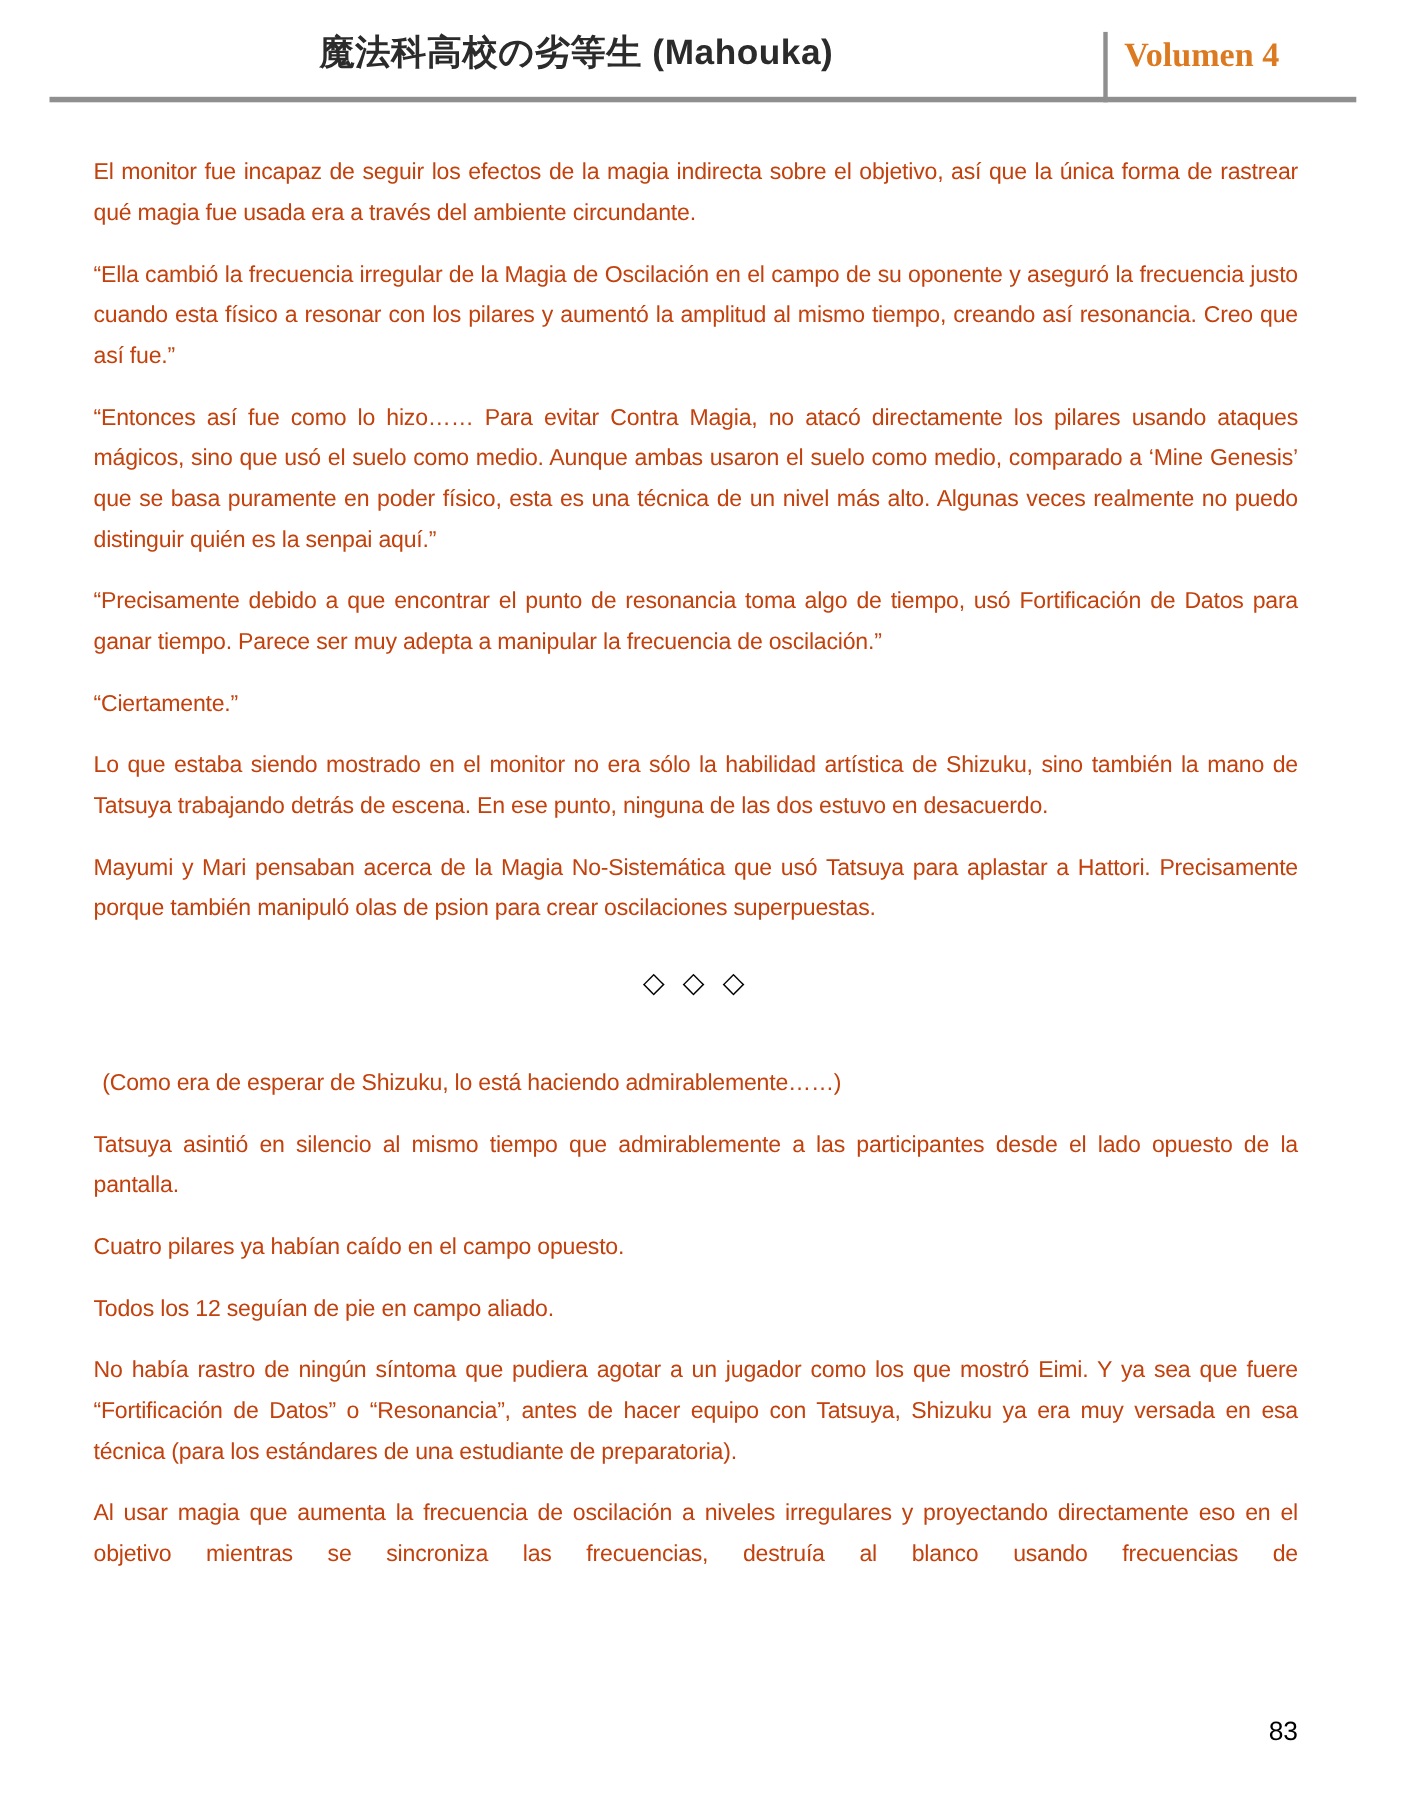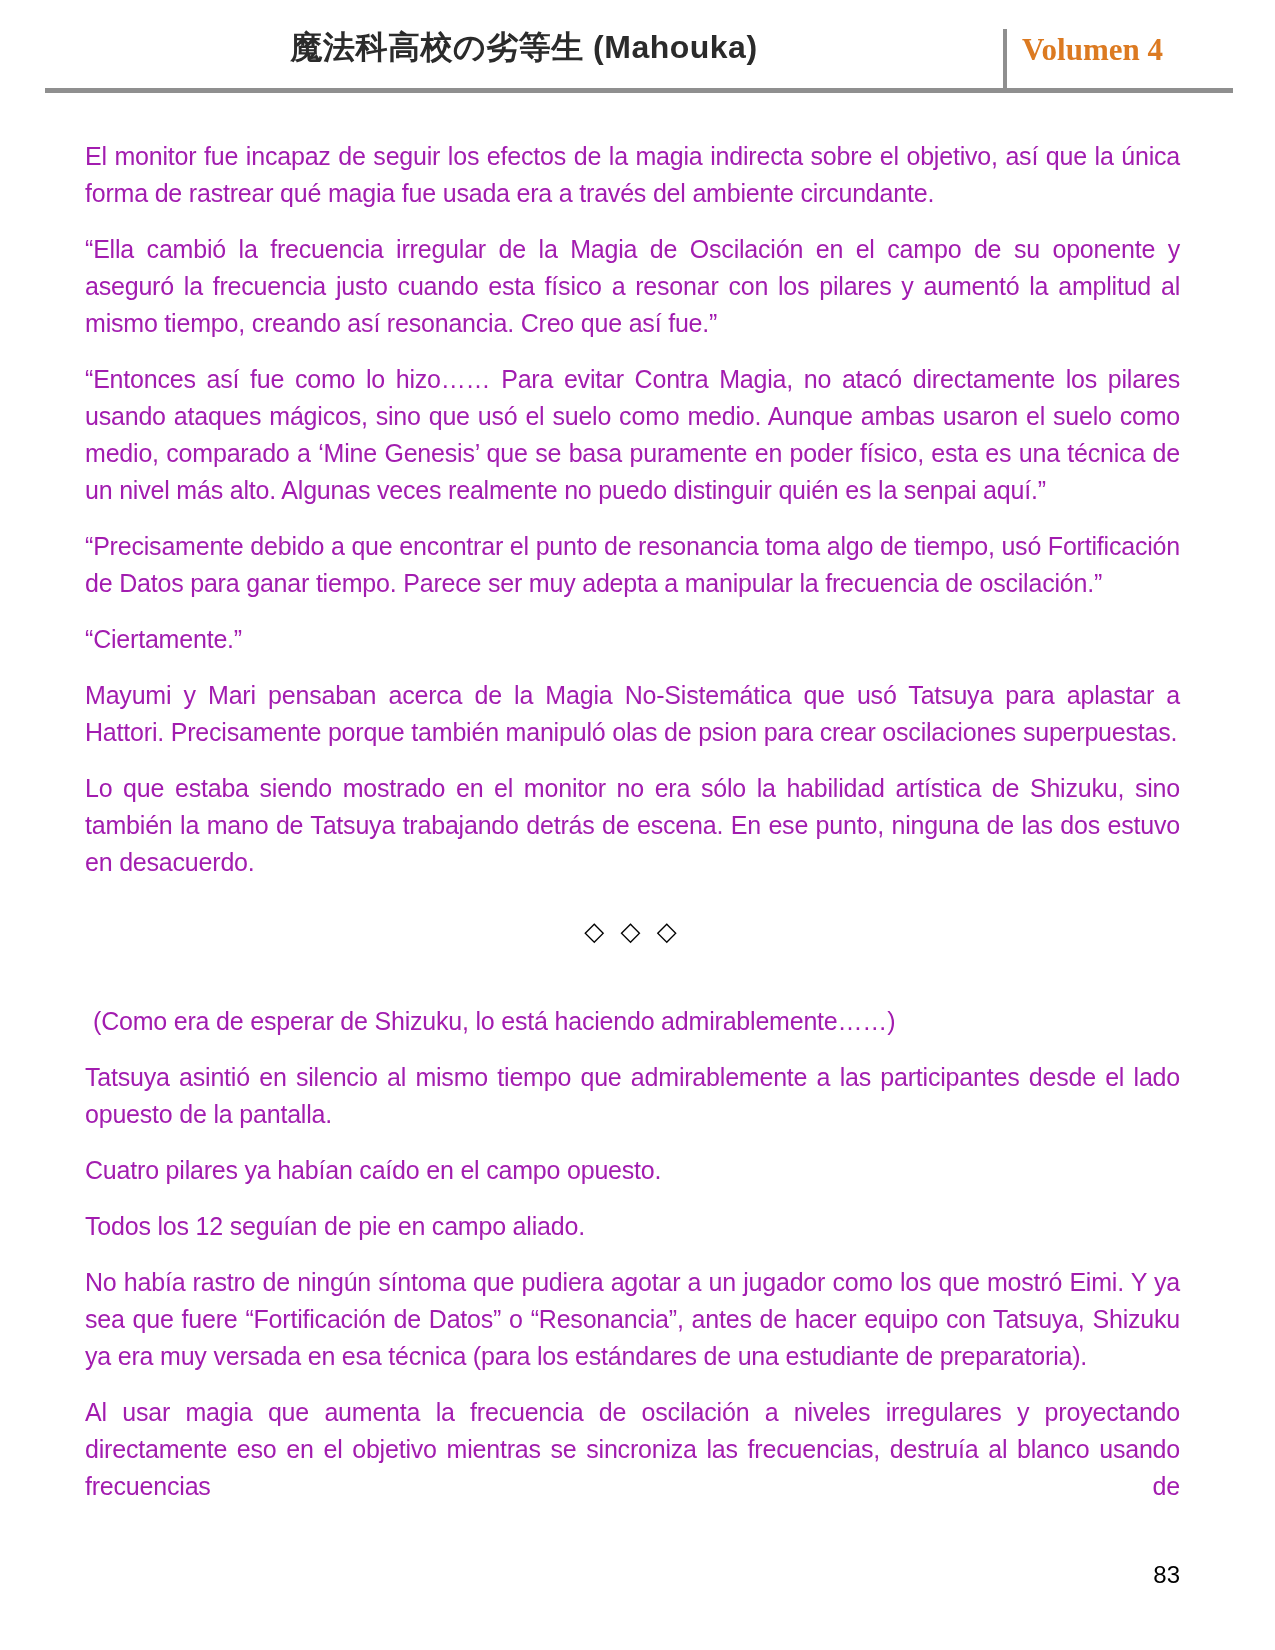--- a/index.html
+++ b/index.html
@@ -66,25 +66,25 @@
 
   
   .body-text {
     position: absolute;
     top: 138px;
     left: 85px;
     width: 1095px;
   }
   .body-text p {
     margin: 0 0 19px 0;
-    font-size: 25px;
+    font-size: 21px;
     line-height: 37px;
     letter-spacing: -0.2px;
     text-align: justify;
-    color: #a21caf;
+    color: #c2410c;
   }
   .body-text p.indent-sm {
     text-indent: 8px;
   }
   .body-text p.justify-last {
     text-align-last: justify;
   }
   .section-divider {
     margin: 32px 0 53px 0;
     text-align: center;
@@ -116,22 +116,22 @@
     <div class="volume-label">Volumen 4</div>
     <div class="header-rule"></div>
   </div>
 
   <div class="body-text">
     <p>El monitor fue incapaz de seguir los efectos de la magia indirecta sobre el objetivo, así que la única forma de rastrear qué magia fue usada era a través del ambiente circundante.</p>
     <p>“Ella cambió la frecuencia irregular de la Magia de Oscilación en el campo de su oponente y aseguró la frecuencia justo cuando esta físico a resonar con los pilares y aumentó la amplitud al mismo tiempo, creando así resonancia. Creo que así fue.”</p>
     <p>“Entonces así fue como lo hizo…… Para evitar Contra Magia, no atacó directamente los pilares usando ataques mágicos, sino que usó el suelo como medio. Aunque ambas usaron el suelo como medio, comparado a ‘Mine Genesis’ que se basa puramente en poder físico, esta es una técnica de un nivel más alto. Algunas veces realmente no puedo distinguir quién es la senpai aquí.”</p>
     <p>“Precisamente debido a que encontrar el punto de resonancia toma algo de tiempo, usó Fortificación de Datos para ganar tiempo. Parece ser muy adepta a manipular la frecuencia de oscilación.”</p>
     <p>“Ciertamente.”</p>
+    <p>Lo que estaba siendo mostrado en el monitor no era sólo la habilidad artística de Shizuku, sino también la mano de Tatsuya trabajando detrás de escena. En ese punto, ninguna de las dos estuvo en desacuerdo.</p>
     <p>Mayumi y Mari pensaban acerca de la Magia No-Sistemática que usó Tatsuya para aplastar a Hattori. Precisamente porque también manipuló olas de psion para crear oscilaciones superpuestas.</p>
-    <p>Lo que estaba siendo mostrado en el monitor no era sólo la habilidad artística de Shizuku, sino también la mano de Tatsuya trabajando detrás de escena. En ese punto, ninguna de las dos estuvo en desacuerdo.</p>
 
     <div class="section-divider">◇ ◇ ◇</div>
 
     <p class="indent-sm">(Como era de esperar de Shizuku, lo está haciendo admirablemente……)</p>
     <p>Tatsuya asintió en silencio al mismo tiempo que admirablemente a las participantes desde el lado opuesto de la pantalla.</p>
     <p>Cuatro pilares ya habían caído en el campo opuesto.</p>
     <p>Todos los 12 seguían de pie en campo aliado.</p>
     <p>No había rastro de ningún síntoma que pudiera agotar a un jugador como los que mostró Eimi. Y ya sea que fuere “Fortificación de Datos” o “Resonancia”, antes de hacer equipo con Tatsuya, Shizuku ya era muy versada en esa técnica (para los estándares de una estudiante de preparatoria).</p>
     <p class="justify-last">Al usar magia que aumenta la frecuencia de oscilación a niveles irregulares y proyectando directamente eso en el objetivo mientras se sincroniza las frecuencias, destruía al blanco usando frecuencias de</p>
   </div>

